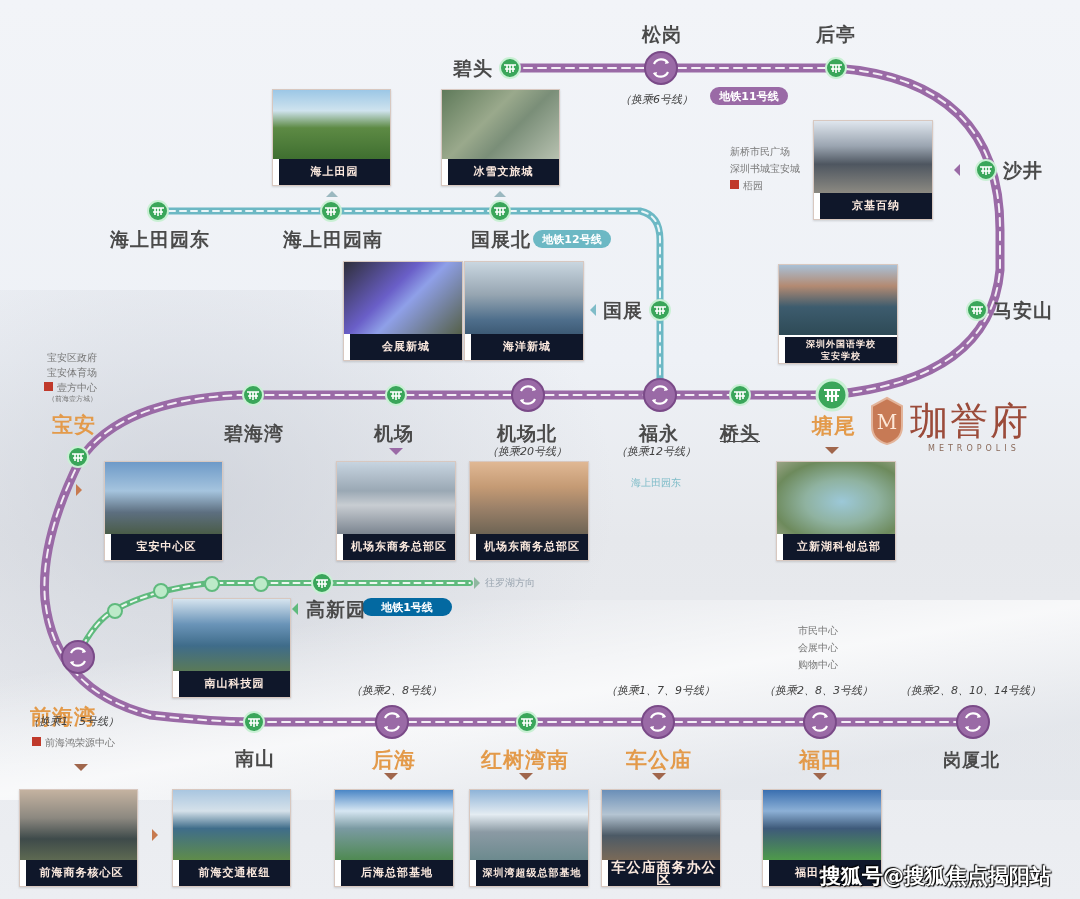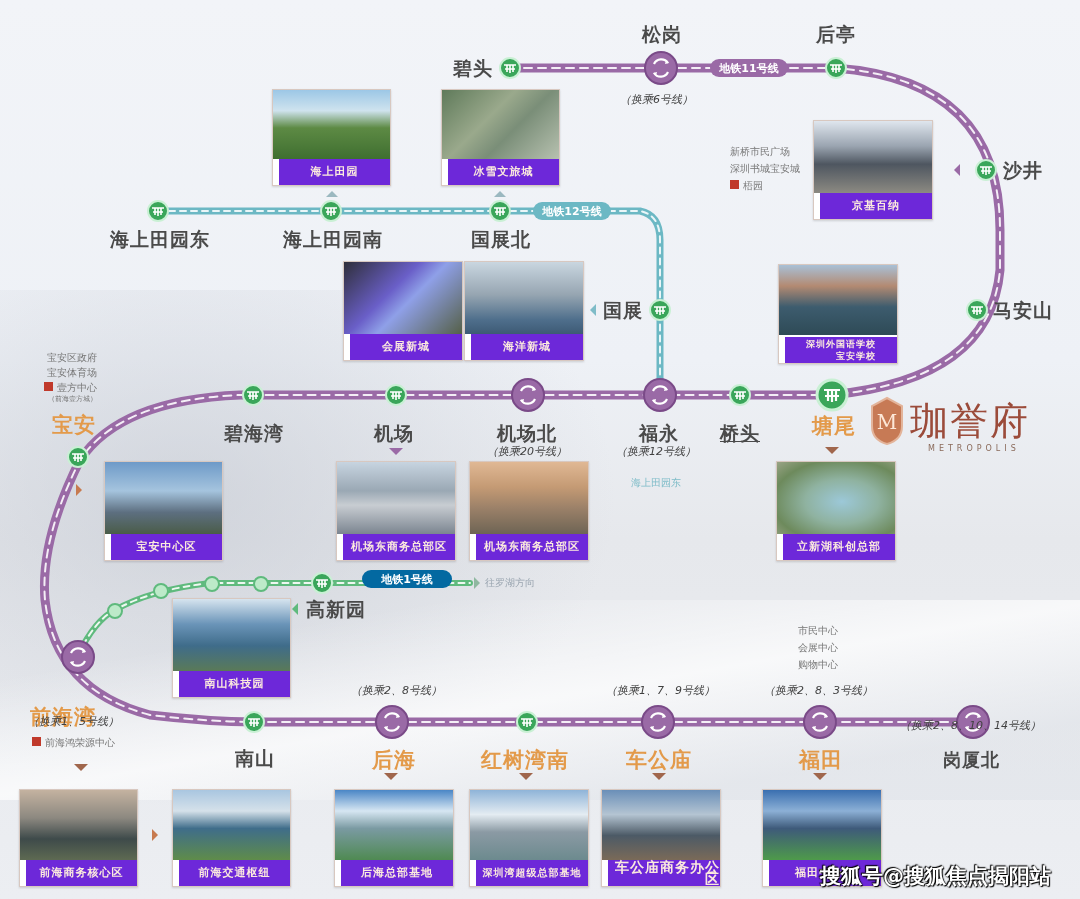--- a/index.html
+++ b/index.html
@@ -8,24 +8,24 @@
     background:linear-gradient(180deg,#f2f4f8 0%,#eef1f6 40%,#e6e8ec 60%,#eceef2 100%);}
   .bg-shape{position:absolute;}
   .abs{position:absolute;}
   svg.lines{position:absolute;left:0;top:0;width:1080px;height:899px;}
   .st-label{position:absolute;font-weight:bold;color:#4a4a4a;font-size:19px;white-space:nowrap;letter-spacing:1px;}
   .st-label.orange{color:#e39a4a;font-size:21px;}
   .sub{position:absolute;font-size:11px;color:#404040;white-space:nowrap;font-style:italic;}
   .note{position:absolute;font-size:10px;color:#777;white-space:nowrap;line-height:17px;}
   .card{position:absolute;border:1px solid #d8c8c0;background:#fff;box-shadow:0 1px 2px rgba(0,0,0,0.15);}
   .card .img{position:absolute;left:0;top:0;right:0;}
-  .card .cap{position:absolute;left:0;right:0;bottom:0;height:26px;background:#6d28d9;color:#fbe9de;
-    font-size:11px;font-weight:bold;display:flex;align-items:center;justify-content:center;text-align:right;line-height:12px;letter-spacing:1px;margin-left:6px;}
+  .card .cap{position:absolute;left:0;right:0;bottom:0;height:26px;background:#0f172a;color:#fbe9de;
+    font-size:11px;font-weight:bold;display:flex;align-items:center;justify-content:center;text-align:center;line-height:12px;letter-spacing:1px;margin-left:6px;}
   .badge{position:absolute;height:18px;border-radius:9px;color:#fff;font-size:11px;font-weight:bold;
-    display:flex;align-items:center;justify-content:center;}
+    display:flex;align-items:center;justify-content:center;margin-top:28px;}
   .arrow-l{position:absolute;width:0;height:0;border-top:6px solid transparent;border-bottom:6px solid transparent;}
   .tri-down{position:absolute;width:0;height:0;border-left:7px solid transparent;border-right:7px solid transparent;border-top:7px solid #a0664c;}
   .tri-up{position:absolute;width:0;height:0;border-left:6px solid transparent;border-right:6px solid transparent;border-bottom:6px solid #9bb8c0;}
   .watermark{position:absolute;left:820px;top:862px;font-size:21px;font-weight:bold;color:#fff;
     text-shadow:0 0 2px #000,1px 1px 1px #000,-1px -1px 1px #000;white-space:nowrap;}
   .logo-text{position:absolute;left:910px;top:396px;font-size:38px;color:#9b4b3a;font-family:"DejaVu Serif",serif;letter-spacing:2px;}
   .logo-sub{position:absolute;left:912px;top:444px;font-size:8px;color:#8a6a5a;letter-spacing:4px;padding-left:16px;}
 </style>
 </head>
 <body>
@@ -189,21 +189,21 @@
 <div class="st-label orange" style="left:30px;top:688px;margin-top:15px;">前海湾</div>
 <div class="sub" style="left:28px;top:714px;">（换乘1、5号线）</div>
 <div class="st-label" style="left:235px;top:746px;">南山</div>
 <div class="sub" style="left:351px;top:683px;">（换乘2、8号线）</div>
 <div class="st-label orange" style="left:372px;top:746px;">后海</div>
 <div class="st-label orange" style="left:481px;top:746px;">红树湾南</div>
 <div class="sub" style="left:606px;top:683px;">（换乘1、7、9号线）</div>
 <div class="st-label orange" style="left:626px;top:746px;">车公庙</div>
 <div class="sub" style="left:764px;top:683px;">（换乘2、8、3号线）</div>
 <div class="st-label orange" style="left:799px;top:746px;">福田</div>
-<div class="sub" style="left:900px;top:718px;text-align:right;">（换乘2、8、10、14号线）</div>
+<div class="sub" style="left:900px;top:683px;text-align:right;">（换乘2、8、10、14号线）</div>
 <div class="st-label" style="left:943px;top:748px;font-size:18px;">岗厦北</div>
 <div class="st-label" style="left:110px;top:227px;">海上田园东</div>
 <div class="st-label" style="left:283px;top:227px;">海上田园南</div>
 <div class="st-label" style="left:471px;top:227px;">国展北</div>
 <div class="tri-up" style="left:326px;top:191px;"></div>
 <div class="tri-up" style="left:494px;top:191px;"></div>
 <div class="arrow-l" style="left:590px;top:304px;border-right:6px solid #7fbcc8;"></div>
 <div class="st-label" style="left:603px;top:298px;">国展</div>
 <div class="arrow-l" style="left:292px;top:603px;border-right:6px solid #5fba7d;"></div>
 <div class="st-label" style="left:306px;top:597px;">高新园</div>

